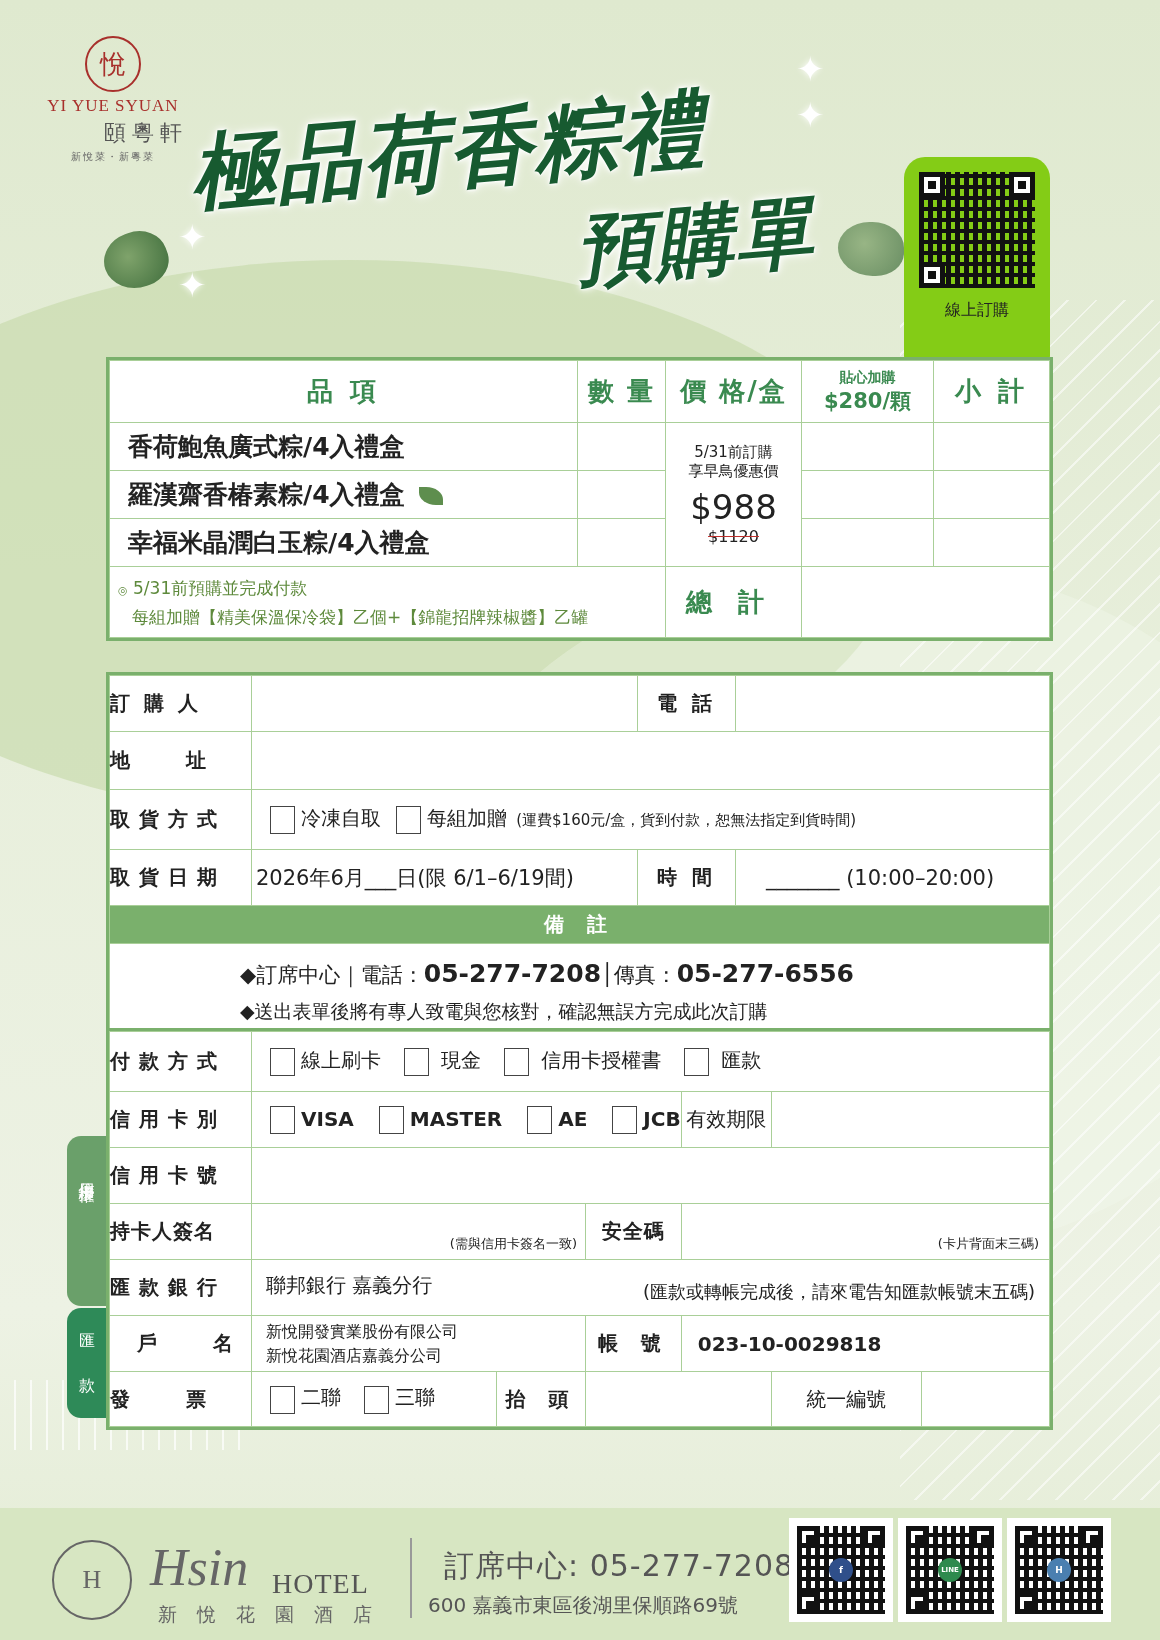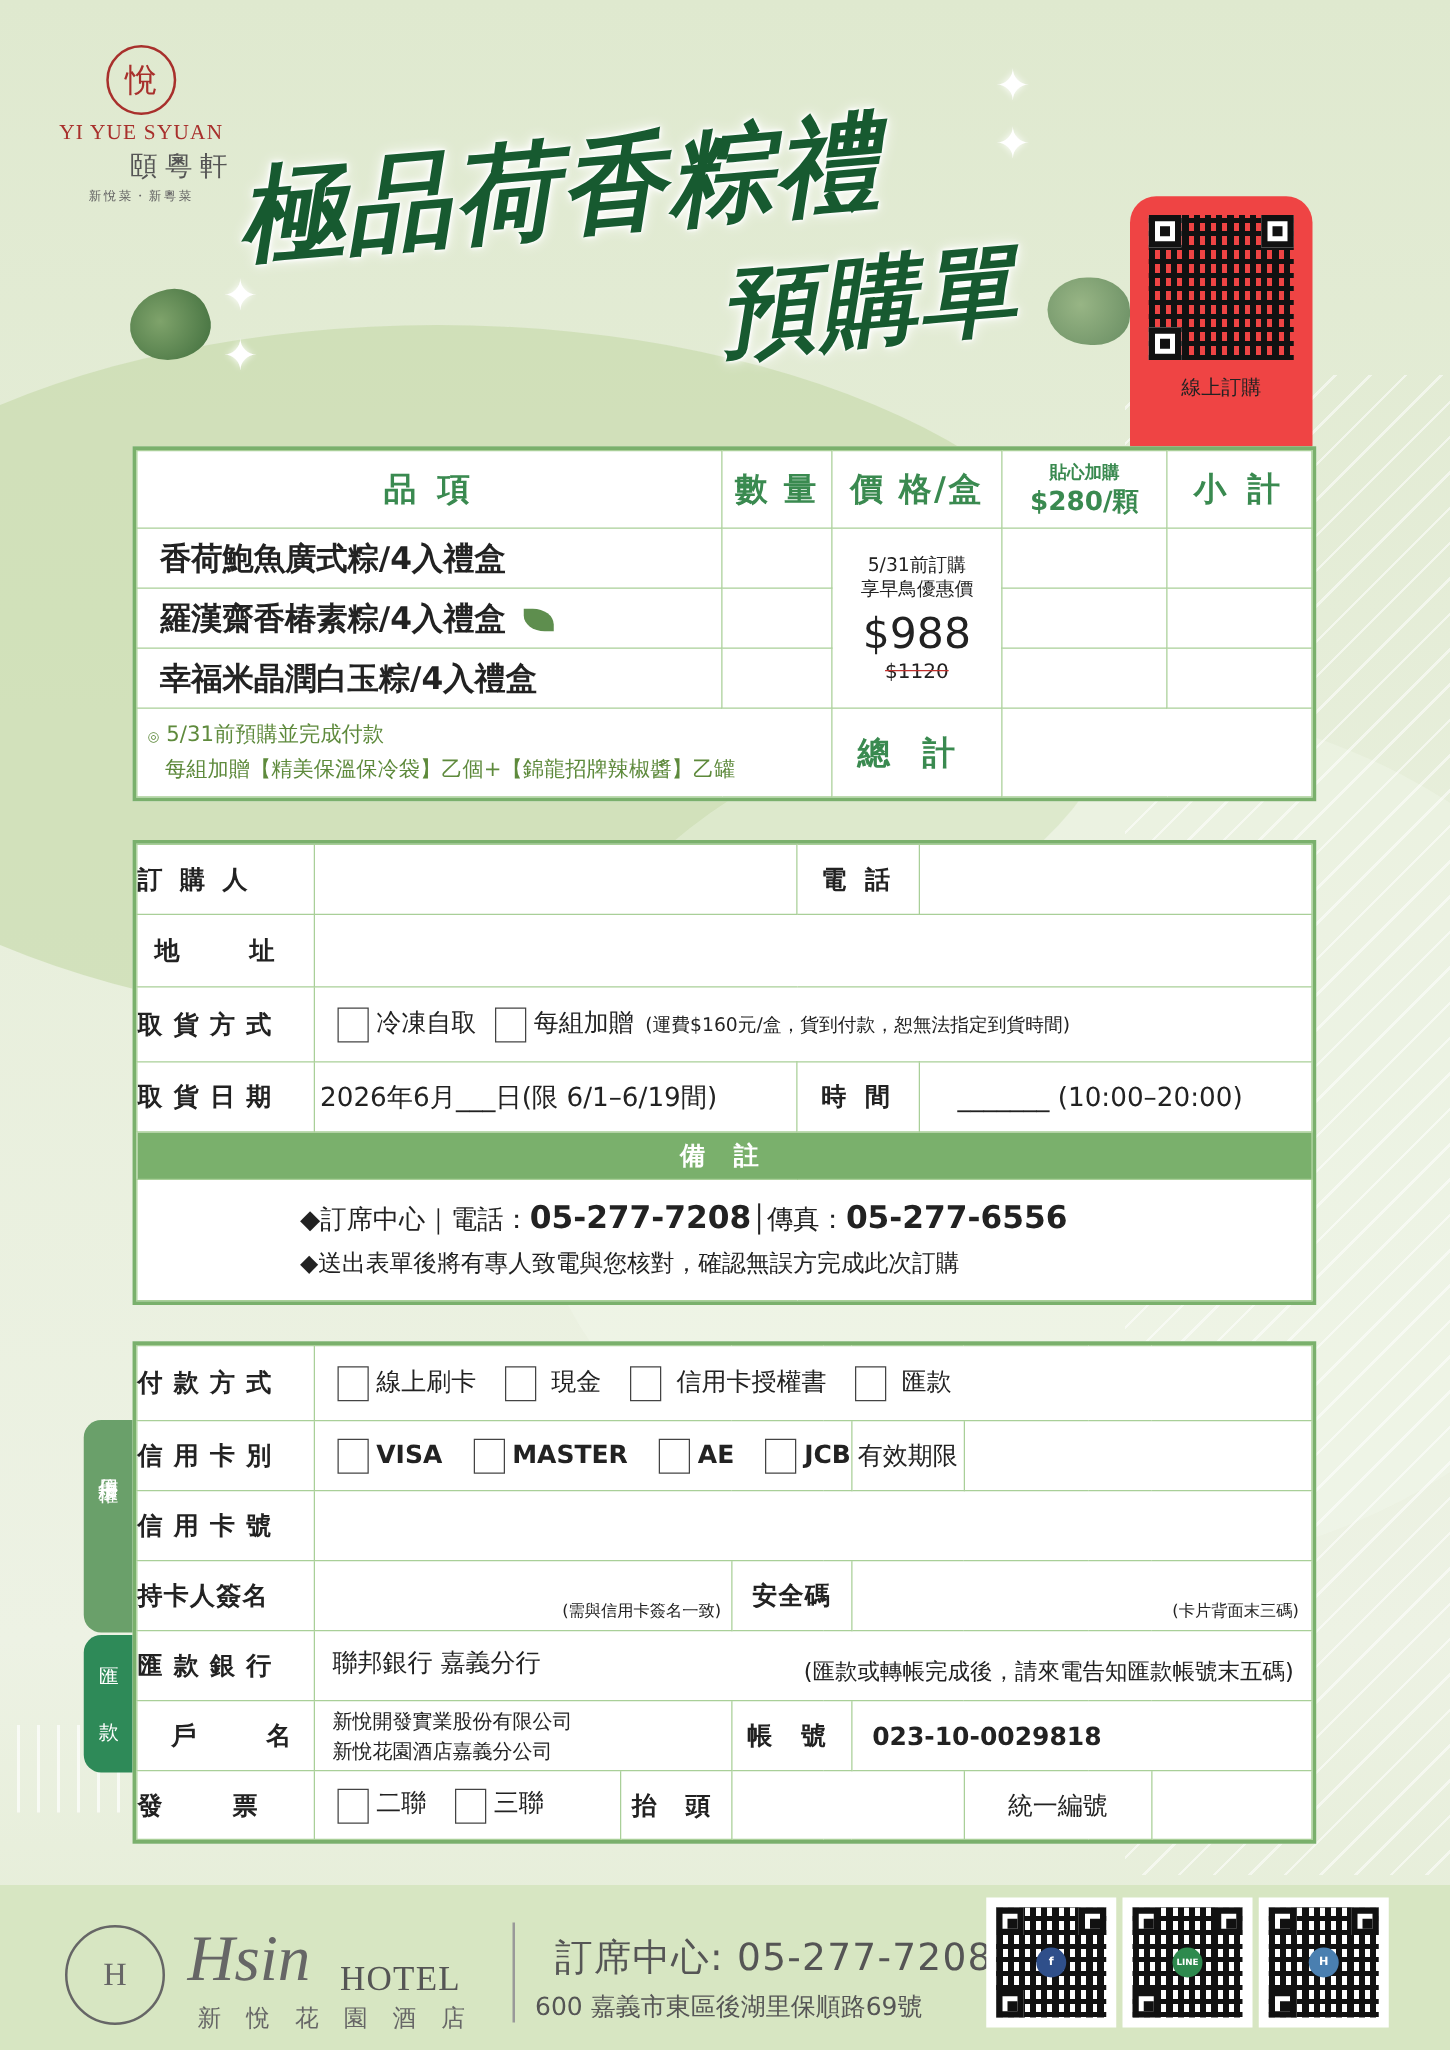--- a/index.html
+++ b/index.html
@@ -28,21 +28,21 @@
   .title1, .title2 {
     position: absolute; color: #175a30; font-weight: bold; font-style: italic;
     text-shadow: 0 0 3px #fff, 0 0 3px #fff, 0 0 6px #fff, 0 0 12px #fff;
     transform: rotate(-5deg);
   }
   .title1 { left: 190px; top: 95px; font-size: 84px; letter-spacing: 2px; }
   .title2 { left: 575px; top: 190px; font-size: 78px; letter-spacing: 2px; }
   .sparkle { position: absolute; color: #fff; font-size: 34px; line-height: 1; text-shadow: 0 0 6px #fff; }
   .leaf { position: absolute; border-radius: 50% 50% 45% 55%; background: radial-gradient(circle at 40% 40%, #7fa36b, #3f6d3c); }
   
-  .qr-card { position: absolute; left: 904px; top: 157px; width: 146px; height: 220px; background: #ef4444; border-radius: 21px; text-align: center; }
+  .qr-card { position: absolute; left: 904px; top: 157px; width: 146px; height: 220px; background: #84cc16; border-radius: 21px; text-align: center; }
   .qr { background:
       repeating-linear-gradient(90deg, #111 0 5px, transparent 5px 9px),
       repeating-linear-gradient(0deg, #111 0 4px, transparent 4px 11px);
     background-blend-mode: normal; position: relative; }
   .qr-top { width: 116px; height: 116px; margin: 15px auto 0; }
   .qr-finder { position: absolute; width: 26px; height: 26px; border: 5px solid #111; background: #fff; }
   .qr-finder::after { content: ""; position: absolute; left: 4px; top: 4px; width: 8px; height: 8px; background: #111; }
   .qr-label { font-size: 16px; color: #222; margin-top: 12px; }
   
   .panel { position: absolute; background: #fff; border: 3px solid #7ab06c; }
@@ -172,21 +172,21 @@
         <col style="width:98px">
         <col>
       </colgroup>
     <tbody>
         <tr style="height:56px;">
       <td class="lbl" style="letter-spacing:14px;">訂購人</td>
       <td></td>
       <td class="lbl" style="text-align:center; letter-spacing:4px;">電 話</td>
       <td></td>
     </tr>
-    <tr style="height:58px;text-align:center;">
+    <tr style="height:58px;">
       <td class="lbl" style="letter-spacing:18px;">地　址</td>
       <td colspan="3"></td>
     </tr>
     <tr style="height:60px;">
       <td class="lbl">取貨方式</td>
       <td colspan="3" style="white-space:nowrap;">
         <span class="cb"></span><span class="val">冷凍自取</span>
         <span class="cb" style="margin-left:10px;"></span><span class="val">每組加贈</span>
         <span class="small" style="margin-left:4px;">(運費$160元/盒，貨到付款，恕無法指定到貨時間)</span>
       </td>
@@ -213,21 +213,21 @@
 </div>
 
 <div class="side-tab" style="top:1136px; height:170px; padding-top:34px;">
   <span style="writing-mode:vertical-rl; letter-spacing:1px;">信用卡授權</span>
 </div>
 <div class="side-tab dark" style="top:1308px; height:110px; justify-content:space-around; padding:10px 0;">
   <span>匯</span>
   <span>款</span>
 </div>
 
-<div class="panel" style="left:106px; top:1073px; width:947px; height:402px;">
+<div class="panel" style="left:106px; top:1028px; width:947px; height:402px;">
   <table>
     <colgroup>
       <col style="width:142px">
         <col style="width:220px">
         <col style="width:80px">
         <col style="width:66px">
         <col style="width:20px">
         <col style="width:90px">
         <col style="width:100px">
         <col style="width:50px">

